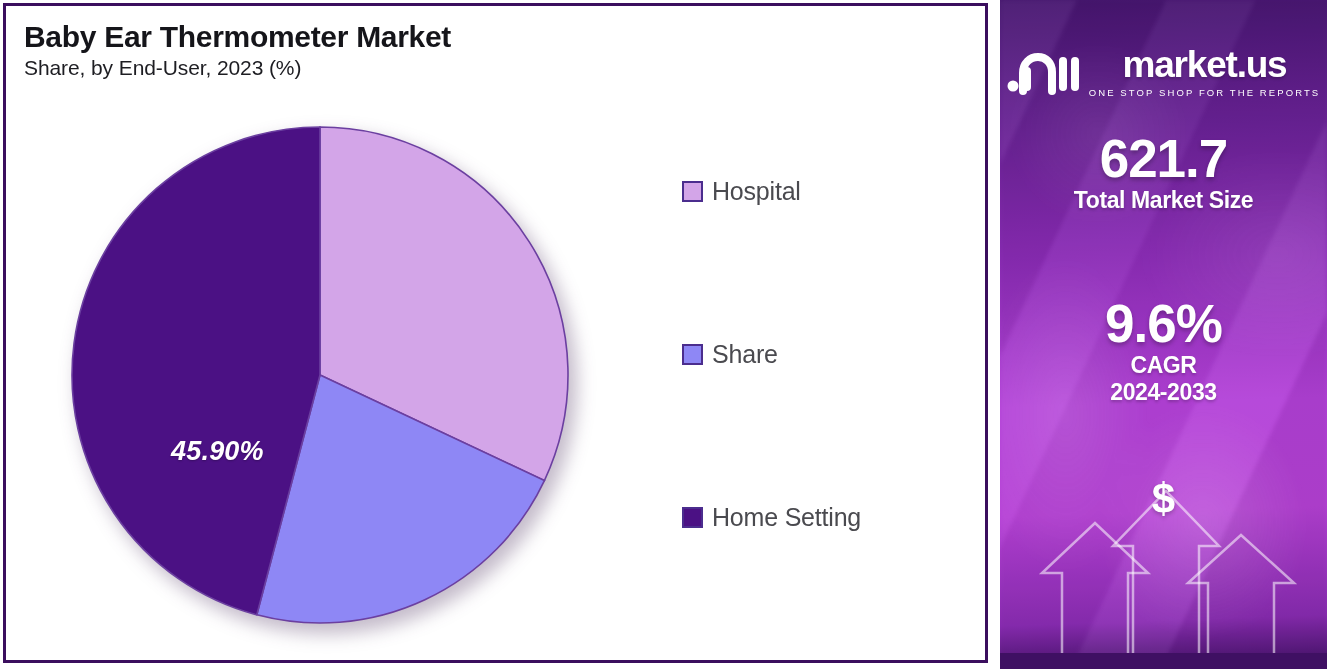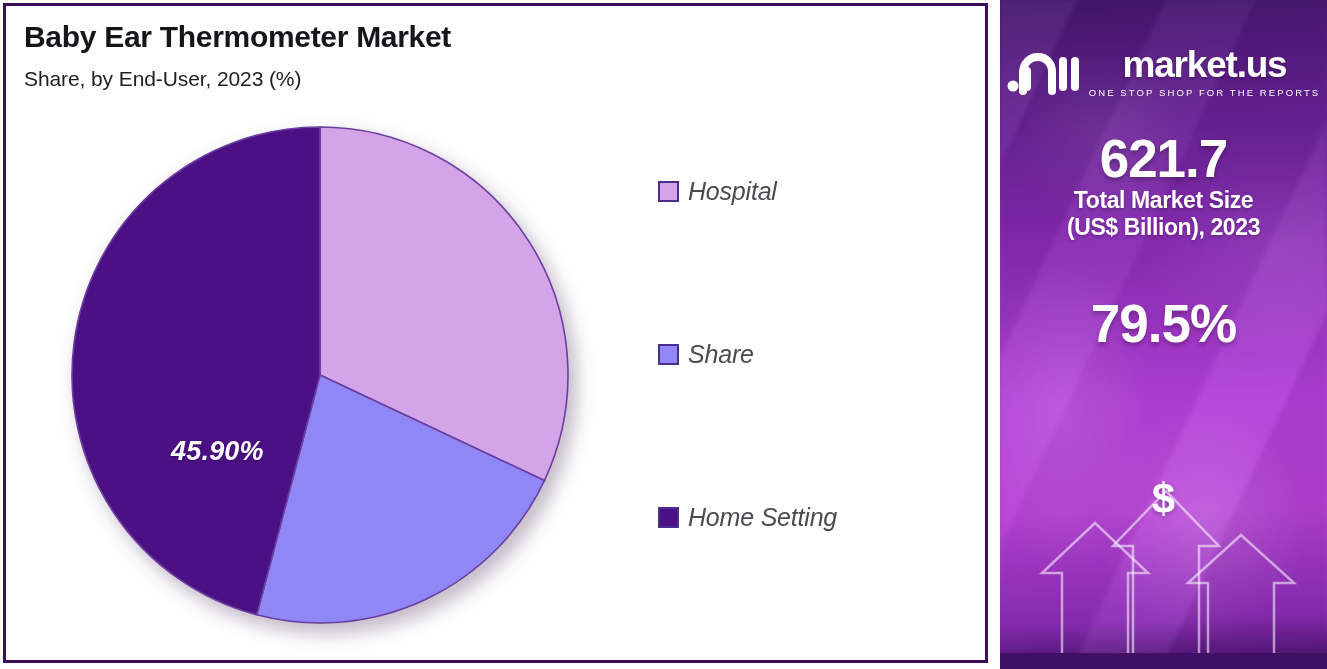--- a/index.html
+++ b/index.html
@@ -17,41 +17,41 @@
     border:3px solid #3b0e5e;
     box-sizing:border-box;
   }
   .titles{position:absolute;left:18px;top:14px;}
   .chart-title{
     font-size:30px;font-weight:bold;color:#15151a;
     letter-spacing:-0.3px;line-height:1.12;
     white-space:nowrap;
   }
   .chart-subtitle{
-    font-size:21px;color:#1d1d22;margin-top:13px;
+    font-size:21px;color:#1d1d22;margin-top:2px;
     letter-spacing:-0.1px;white-space:nowrap;
   }
 
   .pie-wrap{position:absolute;left:63px;top:118px;width:510px;height:510px;}
   .pie-shadow{
     position:absolute;left:8px;top:10px;width:500px;height:500px;
     border-radius:50%;
     background:rgba(60,30,80,0.30);
     filter:blur(9px);
   }
   .pie-svg{position:absolute;left:0;top:0;}
   .pie-label{
     position:absolute;left:102px;top:312px;
     font-size:27px;font-weight:bold;font-style:italic;
     color:#ffffff;letter-spacing:0.2px;
     text-shadow:0 1px 2px rgba(0,0,0,0.25);
     white-space:nowrap;
   }
 
-  .legend{position:absolute;left:652px;top:170px;width:290px;font-style:italic;}
+  .legend{position:absolute;left:676px;top:170px;width:290px;}
   .legend-item{display:flex;align-items:center;height:30px;}
   .legend-item + .legend-item{margin-top:133px;}
   .swatch{
     width:21px;height:21px;box-sizing:border-box;
     border:2px solid #4b2d8e;flex:0 0 auto;
   }
   .legend-label{
     font-size:25px;color:#4a4a4f;margin-left:9px;
     letter-spacing:-0.2px;white-space:nowrap;
   }
@@ -172,26 +172,29 @@
       <div class="logo-text-wrap">
         <div class="logo-word">market.us</div>
         <div class="logo-tag">ONE STOP SHOP FOR THE REPORTS</div>
       </div>
     </div>
 
     <div class="stat-block block-size">
       <div class="stat-value">621.7</div>
       <div class="stat-caption">
         <span>Total Market Size</span>
-        <span>(US$ Billion), 2023</span>
       </div>
     </div>
 
     <div class="stat-block block-cagr">
-      <div class="stat-value">79.5%</div>
+      <div class="stat-value">9.6%</div>
+      <div class="stat-caption">
+        <span>CAGR</span>
+        <span>2024-2033</span>
+      </div>
     </div>
 
     <div class="dollar">$</div>
 
     <svg class="arrows" viewBox="0 0 327 220">
       <g fill="none" stroke="rgba(255,255,255,0.55)" stroke-width="2.5">
         <path d="M62 220 L62 124 L42 124 L95 74 L148 124 L128 124 L128 220"></path>
         <path d="M133 220 L133 97 L113 97 L166 42 L219 97 L199 97 L199 220"></path>
         <path d="M208 220 L208 134 L188 134 L241 86 L294 134 L274 134 L274 220"></path>
       </g>

